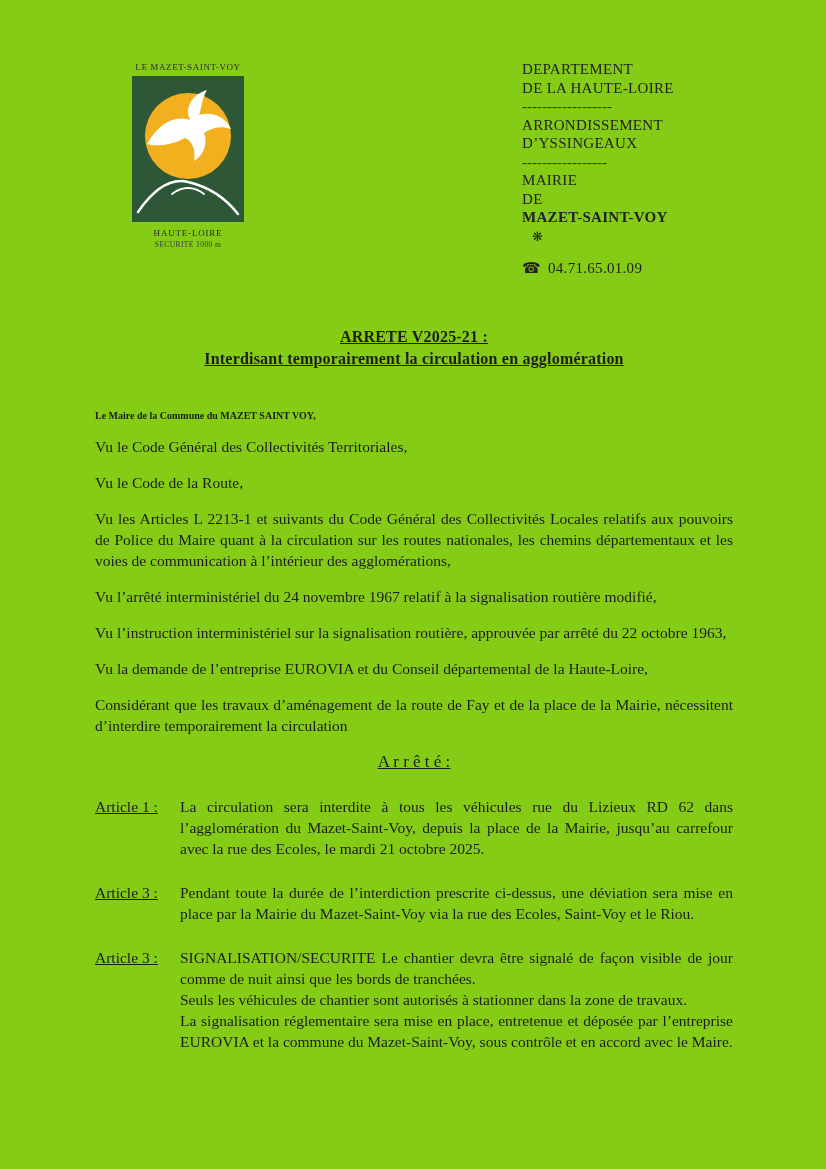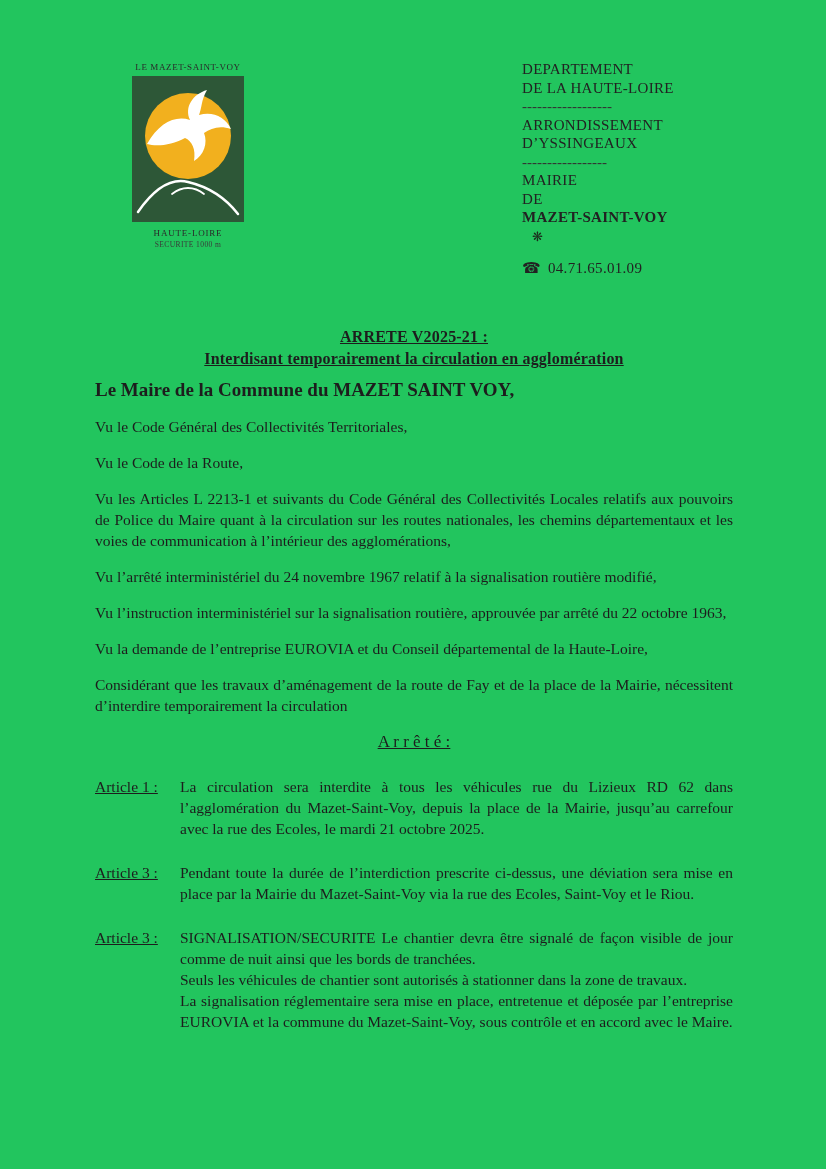--- a/index.html
+++ b/index.html
@@ -3,21 +3,21 @@
 <meta charset="utf-8">
 <title>Arrêté V2025-21 — Mazet-Saint-Voy</title>
 <style>
   * { margin: 0; padding: 0; box-sizing: border-box; }
   html, body { background: #ffffff; }
   .page {
     position: relative;
     width: 826px;
     height: 1169px;
     margin: 0 auto;
-    background: #22c55e;
+    background: #84cc16;
     font-family: "Liberation Serif", "DejaVu Serif", serif;
     color: #1d1d1d;
     overflow: hidden;
     text-decoration: underline;
   }
 
   
   .emblem {
     position: absolute;
     left: 124px;
@@ -82,23 +82,23 @@
   }
   .doc-title {
     text-align: center;
     font-weight: bold;
     font-size: 16px;
     line-height: 21.5px;
     letter-spacing: 0.2px;
   }
   .doc-title .u { text-decoration: underline; }
   .intro {
-    margin-top: 10px;
+    margin-top: 41px;
     font-weight: bold;
-    font-size: 19px;
+    font-size: 10px;
   }
   .clause {
     margin-top: 15px;
     font-size: 15.5px;
     line-height: 21px;
     text-align: justify;
   }
   .arrete-heading {
     margin-top: 15px;
     text-align: center;

